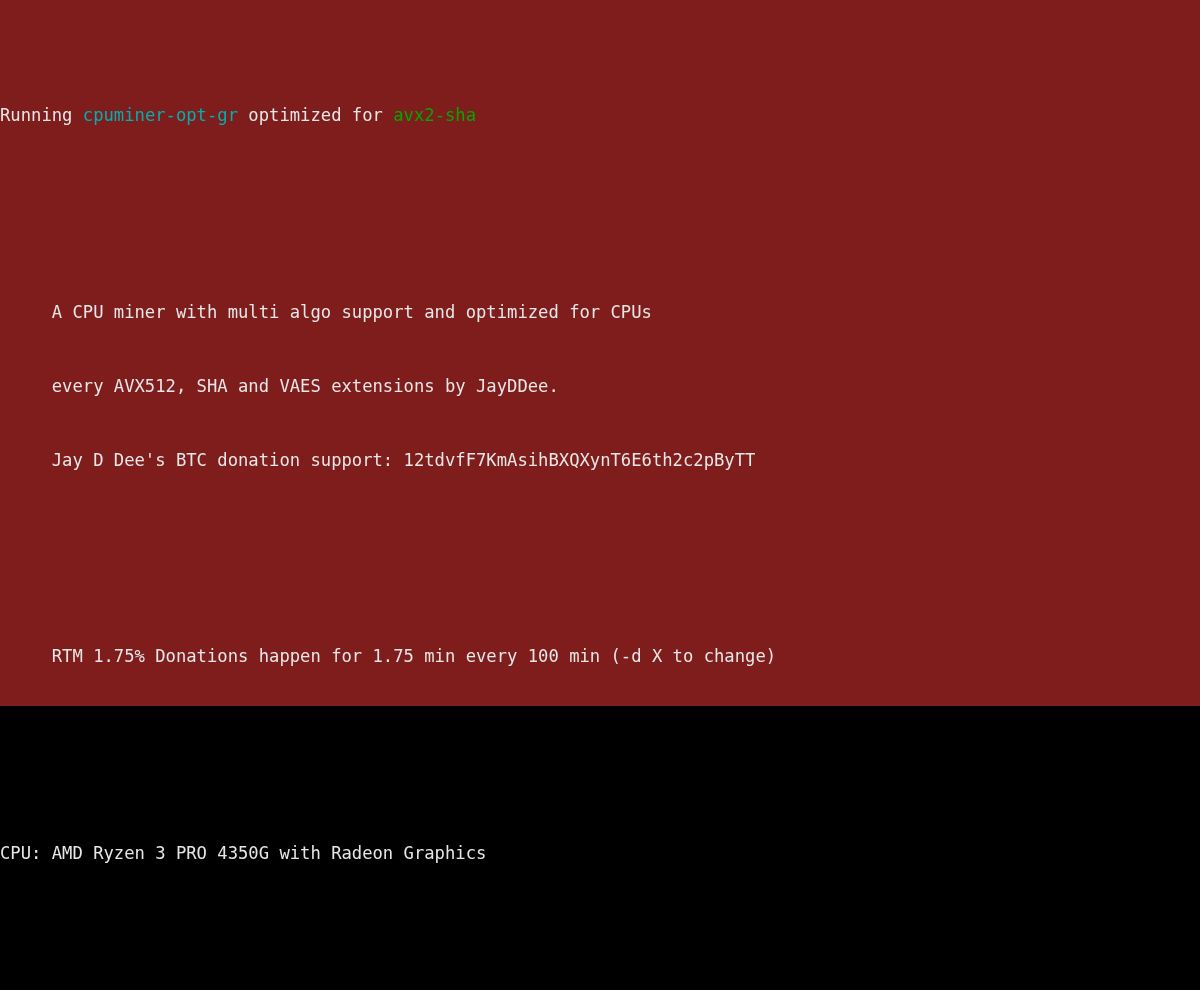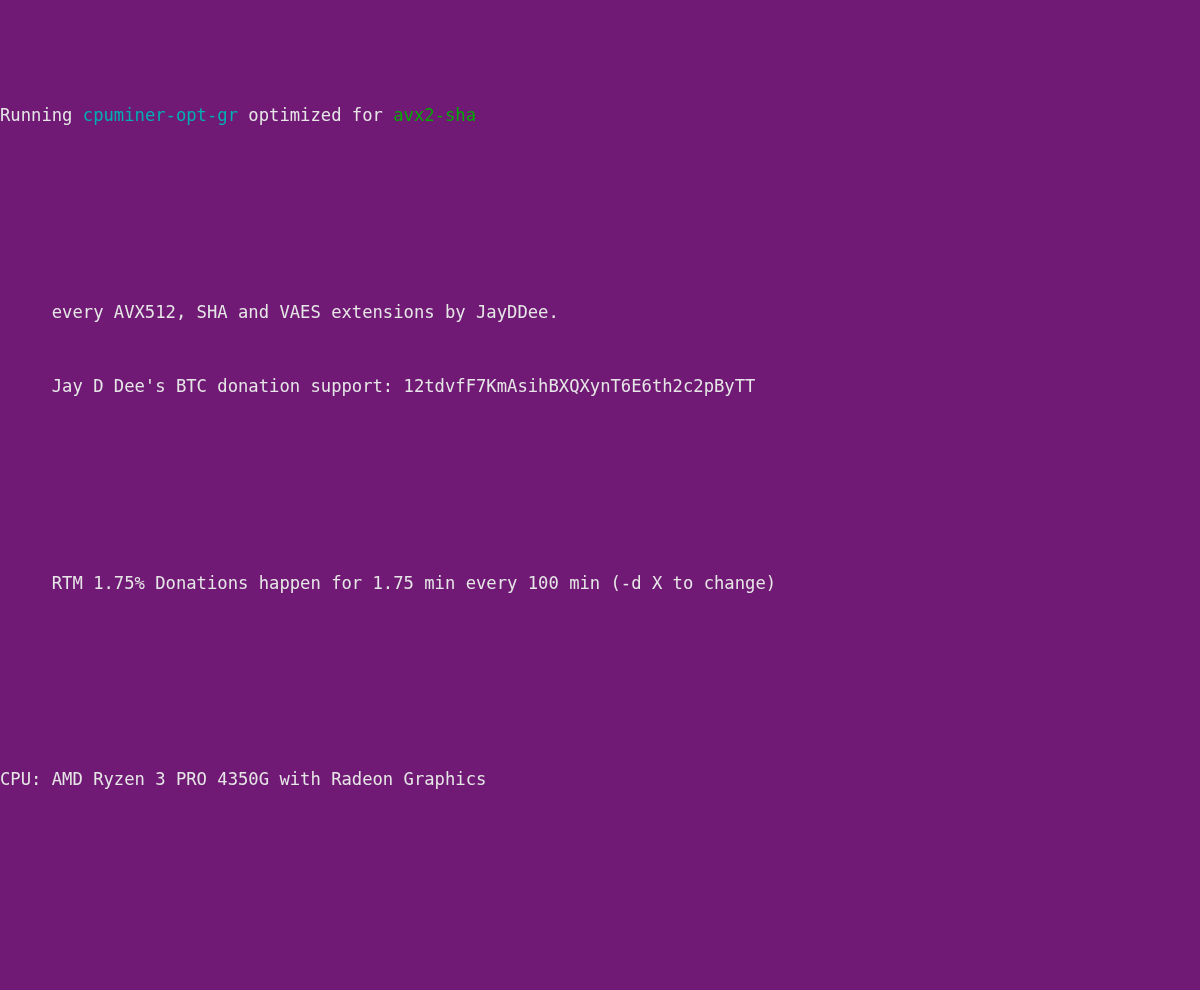--- a/index.html
+++ b/index.html
@@ -6,22 +6,22 @@
   html, body {
     margin: 0;
     padding: 0;
     background: #000000;
     width: 1200px;
     height: 990px;
     overflow: hidden;
   }
   #terminal {
     width: 1200px;
-    height: 990px;
-    background: #701a75;
+    height: 706px;
+    background: #7f1d1d;
     font-family: "DejaVu Sans Mono", "Liberation Mono", monospace;
     font-size: 17.2px;
     line-height: 24.6px;
     letter-spacing: 0px;
     white-space: pre;
     color: #e8e8e8;
     padding: 5px 0 0 0;
     box-sizing: border-box;
   }
   .line {
@@ -39,20 +39,21 @@
 </head>
 <body>
 
 <div id="terminal">
 
   
   <span class="line"><span class="w">Running </span><span class="cyan">cpuminer-opt-gr</span><span class="w"> optimized for </span><span class="green">avx2-sha</span></span>
 
   <span class="blank"></span>
 
+  <span class="line w">     A CPU miner with multi algo support and optimized for CPUs</span>
   <span class="line w">     every AVX512, SHA and VAES extensions by JayDDee.</span>
   <span class="line w">     Jay D Dee's BTC donation support: 12tdvfF7KmAsihBXQXynT6E6th2c2pByTT</span>
 
   <span class="blank"></span>
 
   <span class="line w">     RTM 1.75% Donations happen for 1.75 min every 100 min (-d X to change)</span>
 
   <span class="blank"></span>
 
   <span class="line w">CPU: AMD Ryzen 3 PRO 4350G with Radeon Graphics</span>

